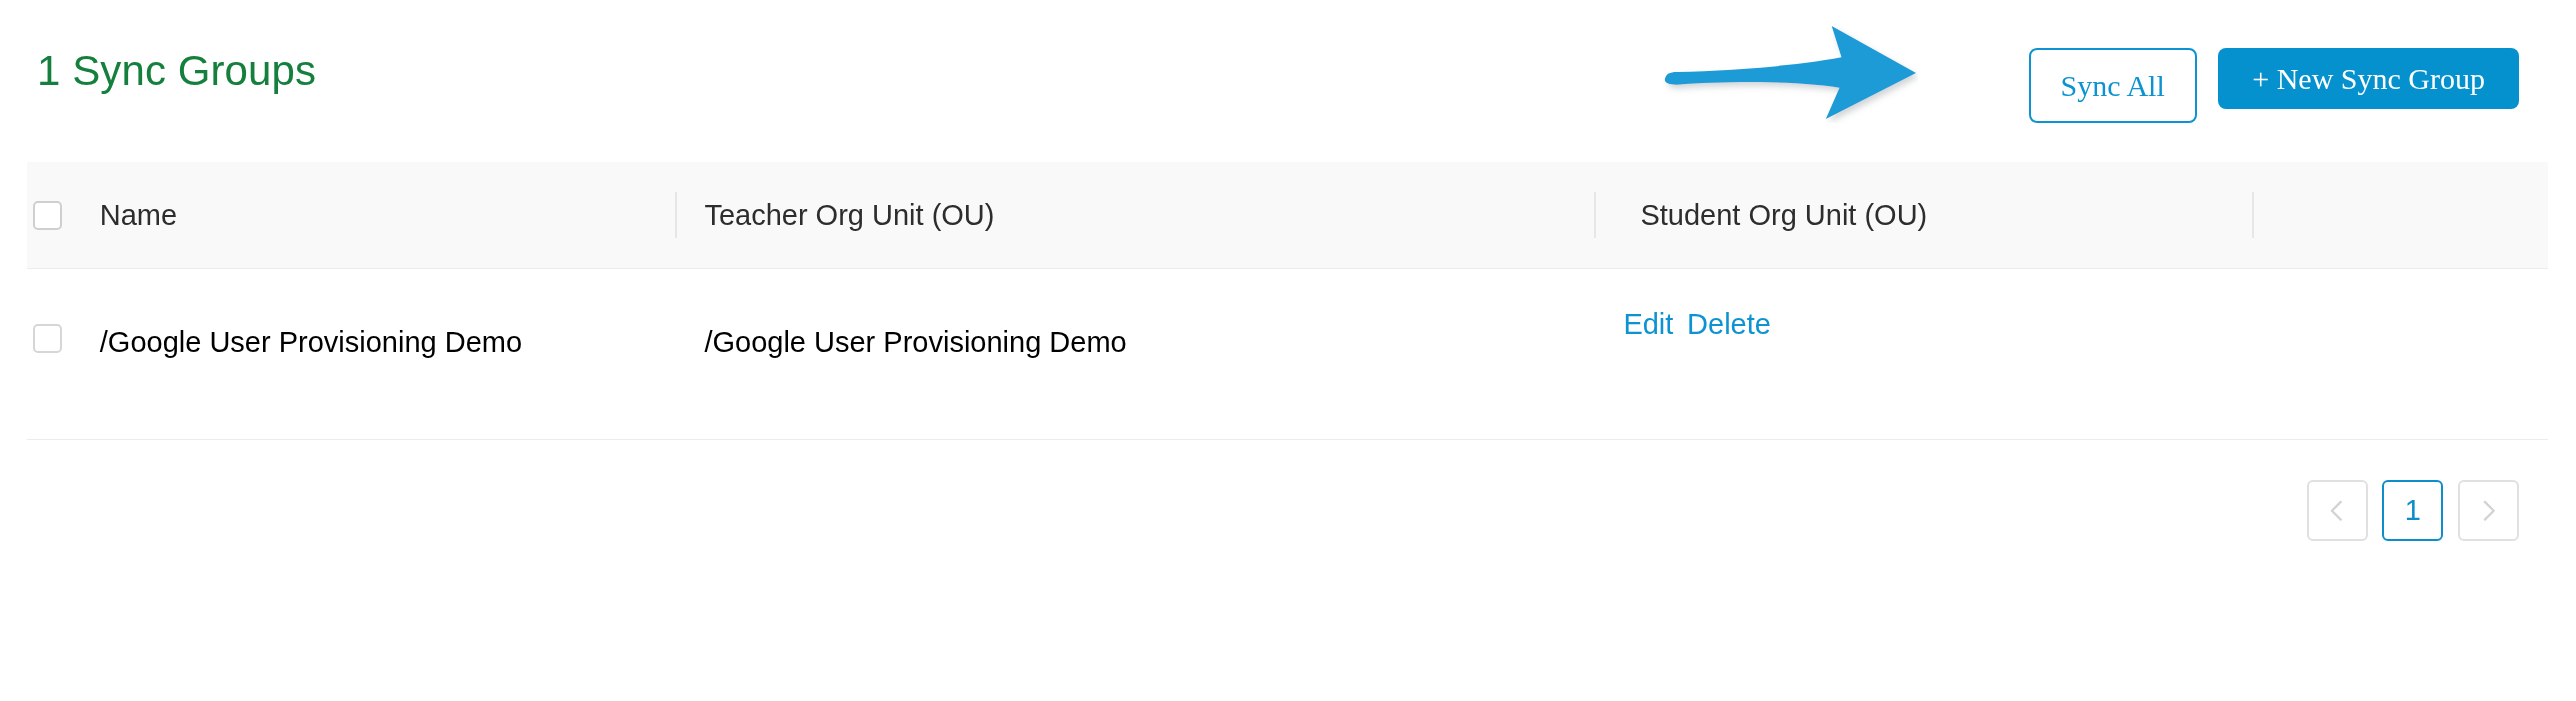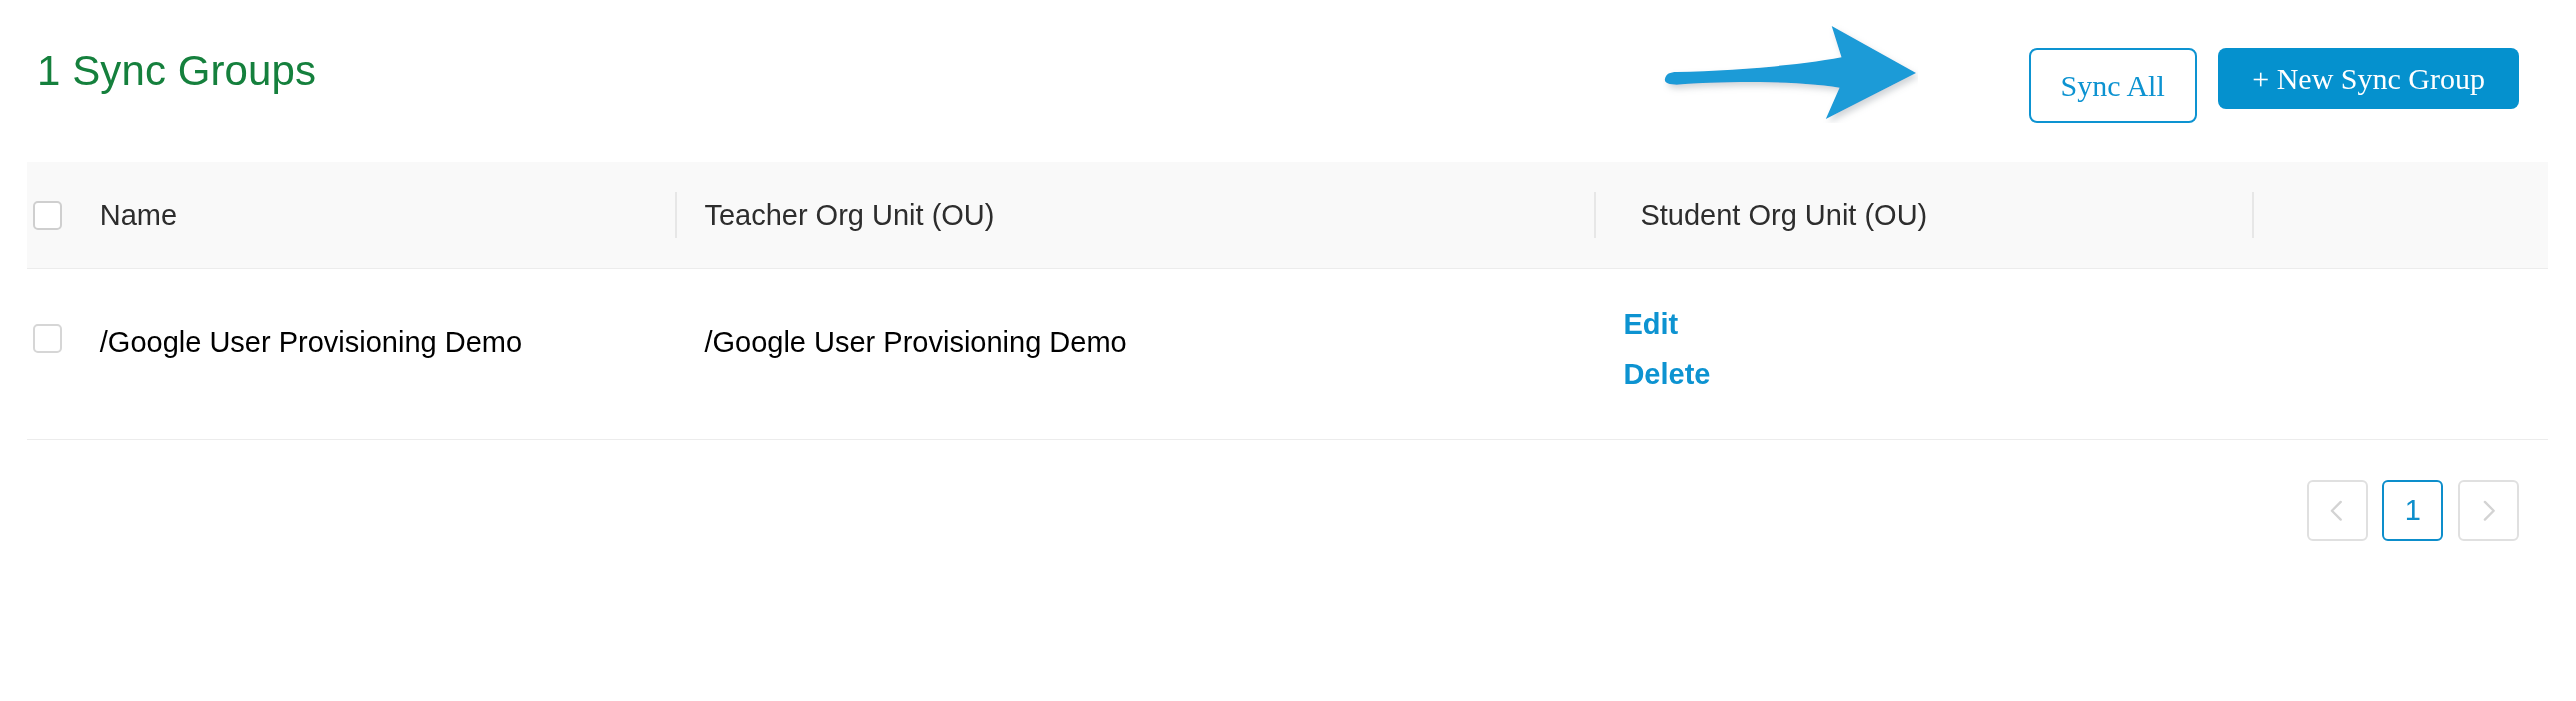--- a/index.html
+++ b/index.html
@@ -173,23 +173,22 @@
     border: 2px solid #d6d6d6;
     border-radius: 4.9px;
     background: #ffffff;
     cursor: pointer;
     display: block;
   }
   .thead-row .checkbox { border-color: #cfcfcf; }
 
   .row-actions {
     display: flex;
-    flex-direction: column;
+    flex-direction: row;
     gap: 13.7px;
-    font-weight: bold;
   }
 
   .action-link {
     font-size: 29px;
     color: #0d93d1;
     text-decoration: none;
     cursor: pointer;
     white-space: nowrap;
     line-height: 1.25;
   }

